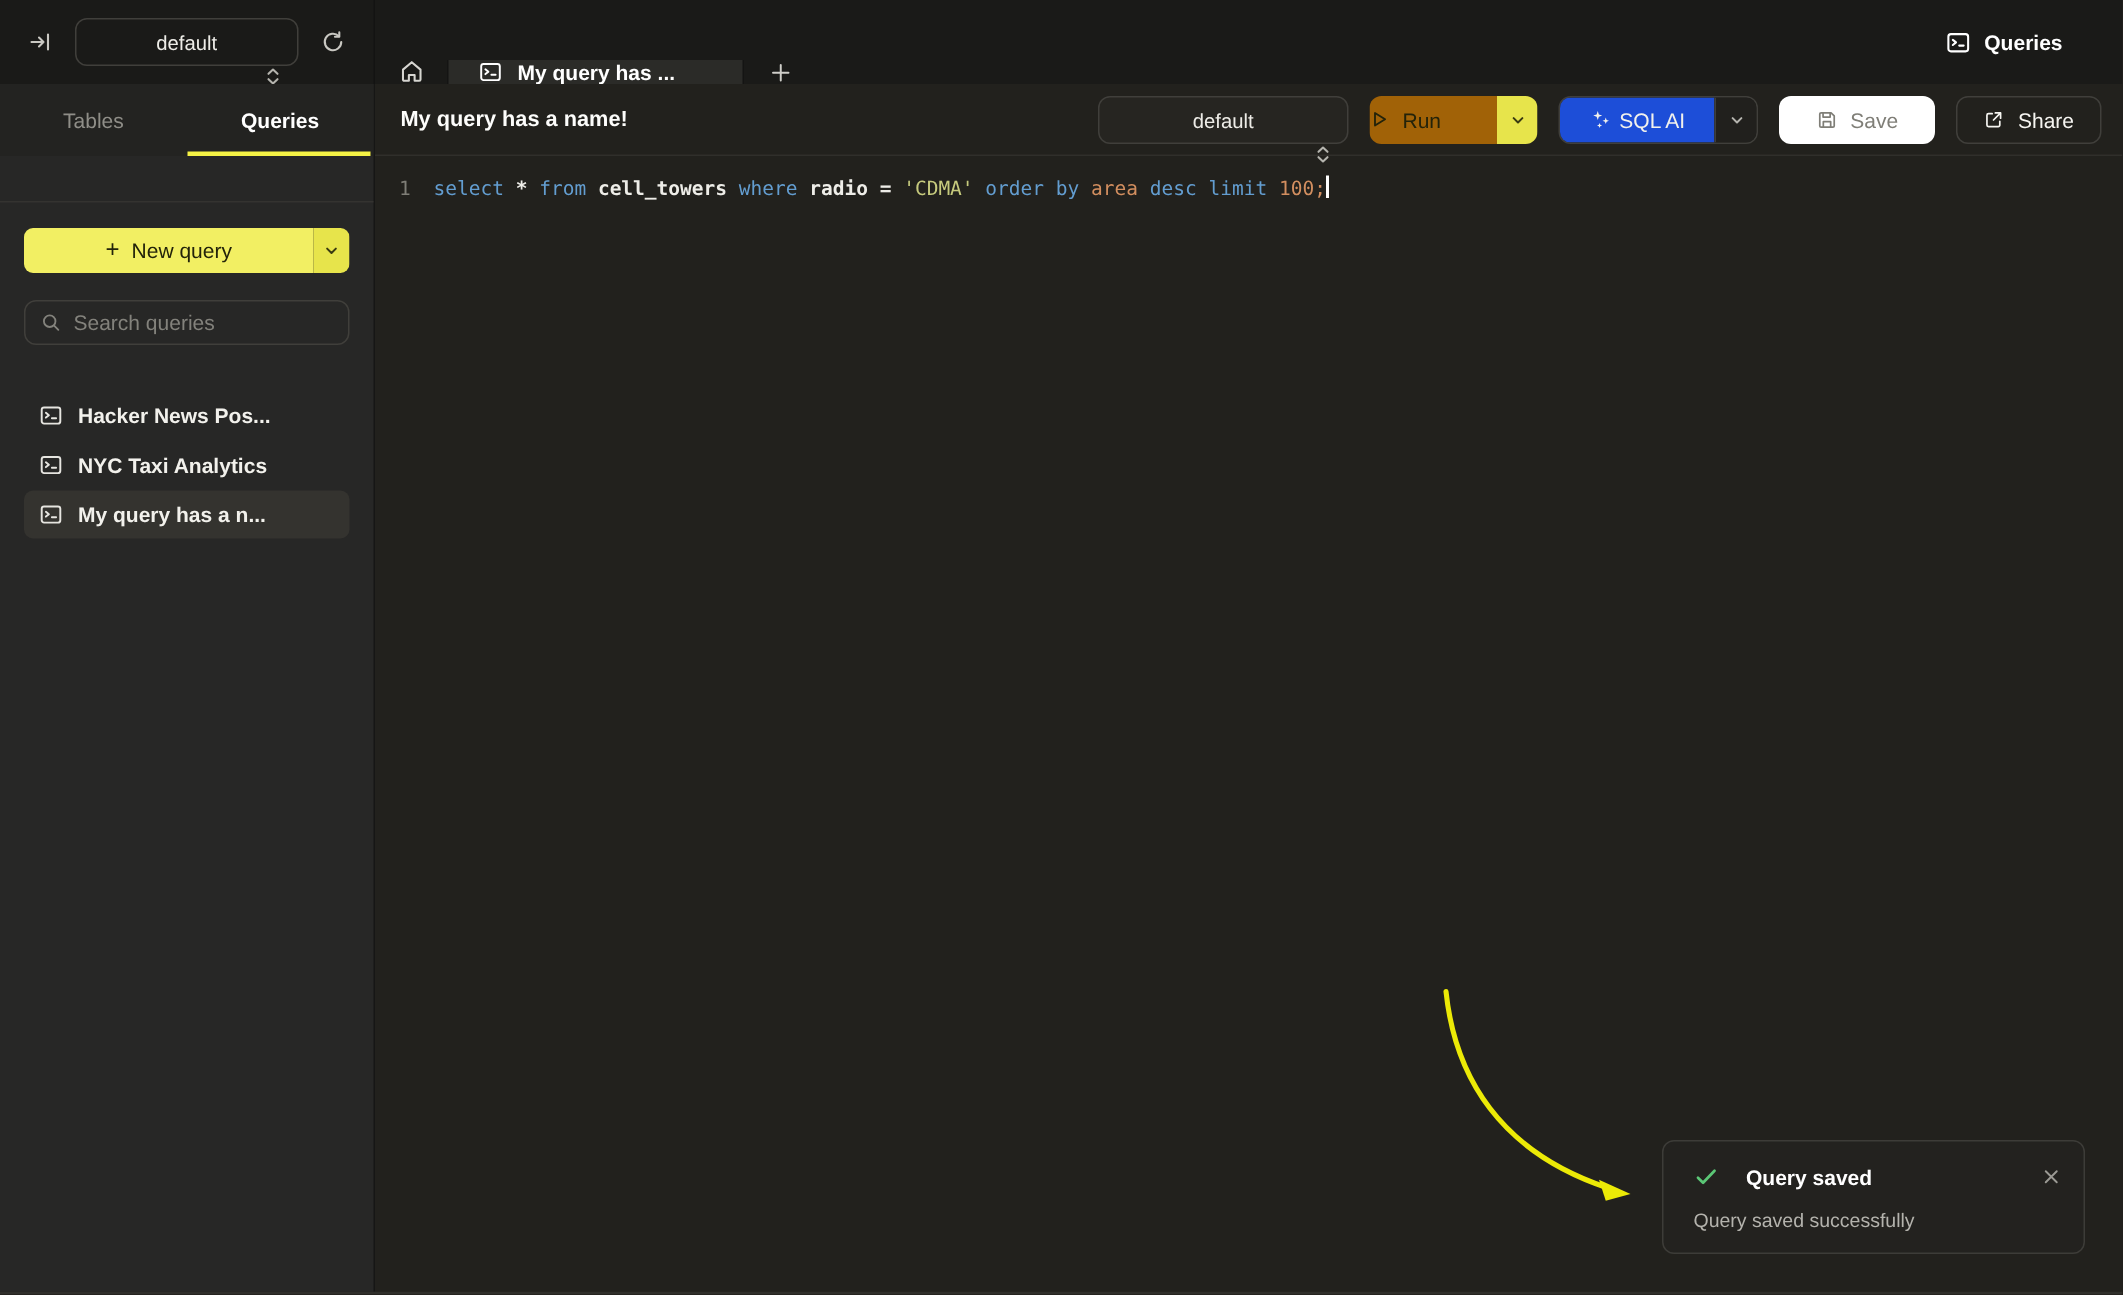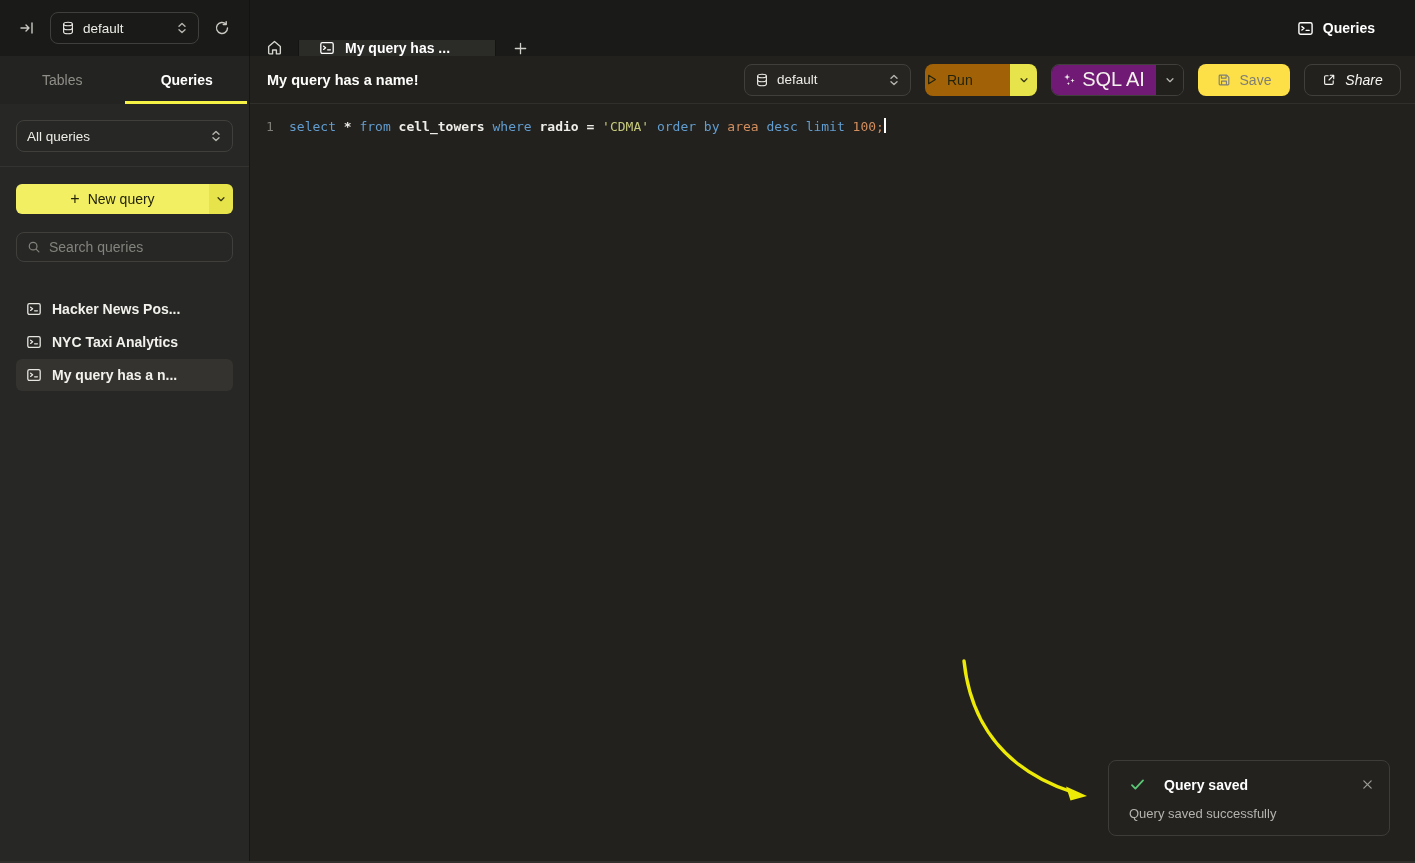--- a/index.html
+++ b/index.html
@@ -8,21 +8,21 @@
     font-family:"Liberation Sans","DejaVu Sans",sans-serif;
     background:#22211d; color:#edece7; font-size:14px;
     -webkit-font-smoothing:antialiased;
   }
   .app { position:relative; width:1415px; height:863px; display:flex; flex-direction:column; border-bottom:2px solid #302f2b; }
 
   
   .hdr { height:56px; background:#1a1a18; display:flex; align-items:stretch; flex:0 0 56px; }
   .hdr-left { width:250px; flex:0 0 250px; display:flex; align-items:center; gap:10px; padding:0 14px; border-right:1px solid #131312; }
   .icon-btn { background:none; border:none; color:#c9c8c2; display:flex; align-items:center; justify-content:center; width:26px; height:26px; cursor:pointer; }
-  .select { height:32px; border:1px solid #403f3b; border-radius:8px; display:flex; align-items:center; gap:8px; padding:0 10px; color:#edece7; background:transparent; cursor:pointer; }
+  .select { height:32px; border:1px solid #403f3b; border-radius:8px; display:flex; align-items:center; gap:8px; padding:0 10px; color:#edece7; background:transparent; cursor:pointer;flex-direction:column; }
   .select .lbl { font-size:13.5px; }
   .hdr-db-select { flex:1; }
   .updown { margin-left:auto; color:#b5b4ae; display:flex; }
 
   .tabstrip { display:flex; align-items:flex-end; }
   .home-btn { width:48px; display:flex; align-items:center; justify-content:center; color:#d6d5d0; background:none; border:none; cursor:pointer; }
   .tab { width:198px; background:#2b2b28; border-left:1px solid #141413; border-right:1px solid #141413; display:flex; align-items:center; gap:10px; padding:0 20px; color:#fff; font-weight:600; font-size:14px; cursor:pointer; }
   .newtab-btn { width:48px; display:flex; align-items:center; justify-content:center; color:#cfcec9; background:none; border:none; font-size:18px; cursor:pointer; }
   .hdr-right { margin-left:auto; display:flex; align-items:center; gap:9px; padding-right:40px; color:#fff; font-weight:600; cursor:pointer; }
 
@@ -51,24 +51,24 @@
   
   .main { flex:1; display:flex; flex-direction:column; min-width:0; background:#22211d; }
   .toolbar { height:48px; flex:0 0 48px; display:flex; align-items:center; padding:0 14px 0 17px; border-bottom:1px solid #302f2b; }
   .title { font-size:14.5px; font-weight:600; color:#fdfdfb; }
   .controls { margin-left:auto; display:flex; align-items:center; gap:14px; }
   .tb-select { width:167px; background:#262521; }
   .run-btn { height:32px; border-radius:8px; display:flex; overflow:hidden; }
   .run-main { width:85px; background:#a16207; border:none; display:flex; align-items:center; justify-content:flex-start; gap:9px; color:#23230a; font-size:14px; font-weight:500; font-family:inherit; cursor:pointer; }
   .run-caret { width:27px; background:#e7e44b; border:none; display:flex; align-items:center; justify-content:center; color:#3a3a12; cursor:pointer; }
   .ai-btn { height:32px; border:1px solid #403f3b; border-radius:8px; display:flex; overflow:hidden; }
-  .ai-main { width:103px; background:#701a75; border:none; display:flex; align-items:center; justify-content:center; gap:5px; color:#f2f1ec; font-size:20px; font-weight:500; font-family:inherit; cursor:pointer; }
+  .ai-main { width:103px; background:#1d4ed8; border:none; display:flex; align-items:center; justify-content:center; gap:5px; color:#f2f1ec; font-size:14px; font-weight:500; font-family:inherit; cursor:pointer; }
   .ai-caret { width:28px; background:#21201d; border:none; border-left:1px solid #403f3b; display:flex; align-items:center; justify-content:center; color:#b5b4ae; cursor:pointer; }
-  .save-btn { height:32px; width:92px; background:#fde047; border:none; border-radius:8px; display:flex; align-items:center; justify-content:center; gap:9px; color:#7f7e77; font-size:14px; font-weight:500; font-family:inherit; cursor:default; }
-  .share-btn { height:32px; width:97px; background:transparent; border:1px solid #403f3b; border-radius:8px; display:flex; align-items:center; justify-content:center; gap:9px; color:#f6f5f1; font-size:14px; font-weight:500; font-family:inherit; cursor:pointer;font-style:italic; }
+  .save-btn { height:32px; width:104px; background:#ffffff; border:none; border-radius:8px; display:flex; align-items:center; justify-content:center; gap:9px; color:#7f7e77; font-size:14px; font-weight:500; font-family:inherit; cursor:default; }
+  .share-btn { height:32px; width:97px; background:transparent; border:1px solid #403f3b; border-radius:8px; display:flex; align-items:center; justify-content:center; gap:9px; color:#f6f5f1; font-size:14px; font-weight:500; font-family:inherit; cursor:pointer; }
 
   
   .editor { flex:1; position:relative; padding-top:13px; font-family:"DejaVu Sans Mono",monospace; font-size:13px; line-height:20px; cursor:text; }
   .ed-line { display:flex; }
   .ln { padding-left:16px; width:26px; color:#7f7e77; flex:0 0 auto; }
   .code { white-space:pre; padding-left:13px; }
   .tk-kw { color:#639dd0; }
   .tk-id { color:#eeede8; font-weight:bold; }
   .tk-str { color:#c6ca7d; }
   .tk-num { color:#d28e5f; }
@@ -150,28 +150,20 @@
   </header>
 
   <div class="row">
 
     <aside class="sidebar">
       <div class="sb-tabs">
         <button class="sb-tab">Tables</button>
         <button class="sb-tab active">Queries</button>
       </div>
       <div class="sb-body">
-        <div class="select">
-          <span class="lbl">All queries</span>
-          <span class="updown">
-            <svg class="ic" width="12" height="14" viewBox="0 0 12 14" fill="none" stroke="currentColor" stroke-width="1.4" stroke-linecap="round" stroke-linejoin="round">
-                <path d="M3 5.2 6 2.4l3 2.8M3 8.8l3 2.8 3-2.8"></path>
-              </svg>
-          </span>
-        </div>
 
         <hr class="sb-divider">
 
         <div class="split-btn">
           <button class="split-main">
             <span style="font-size:16px;">+</span>
             <span>New query</span>
           </button>
           <button class="split-caret">
             <svg class="ic" width="10" height="10" viewBox="0 0 12 12" fill="none" stroke="currentColor" stroke-width="1.6" stroke-linecap="round" stroke-linejoin="round">

